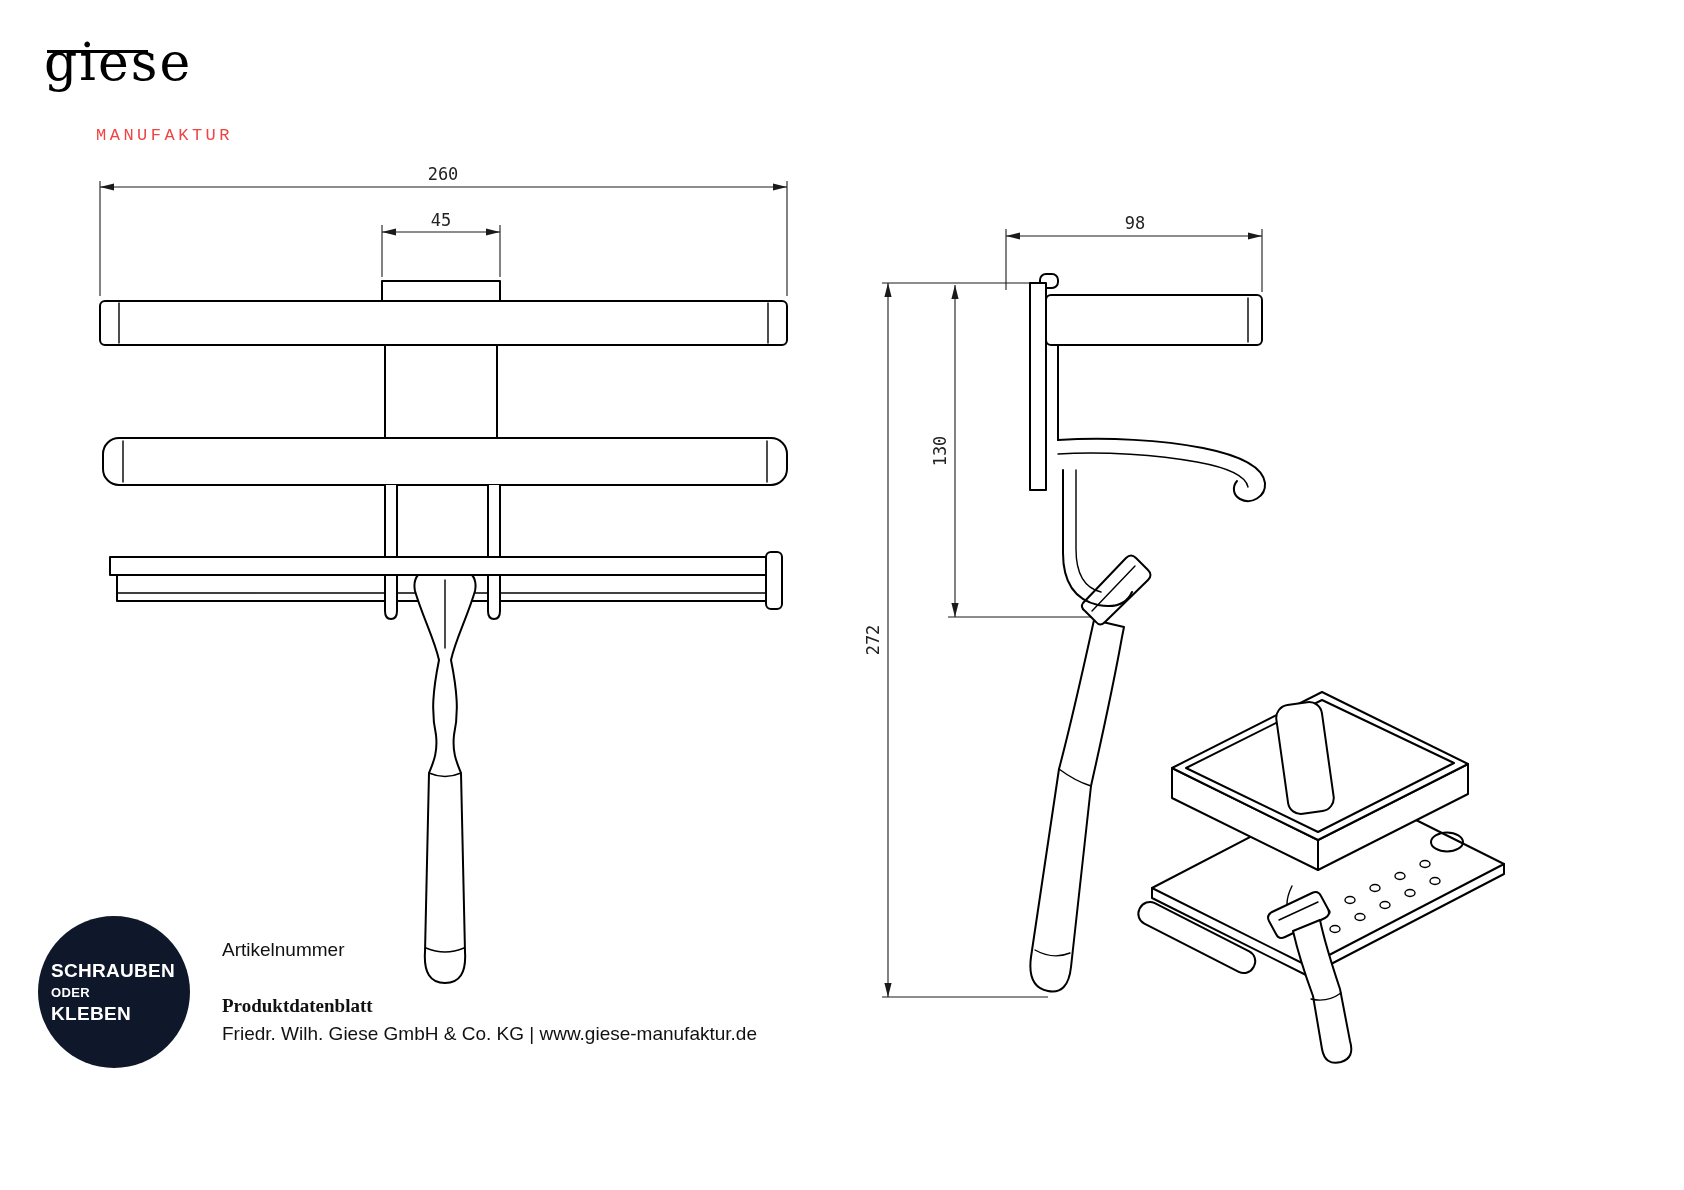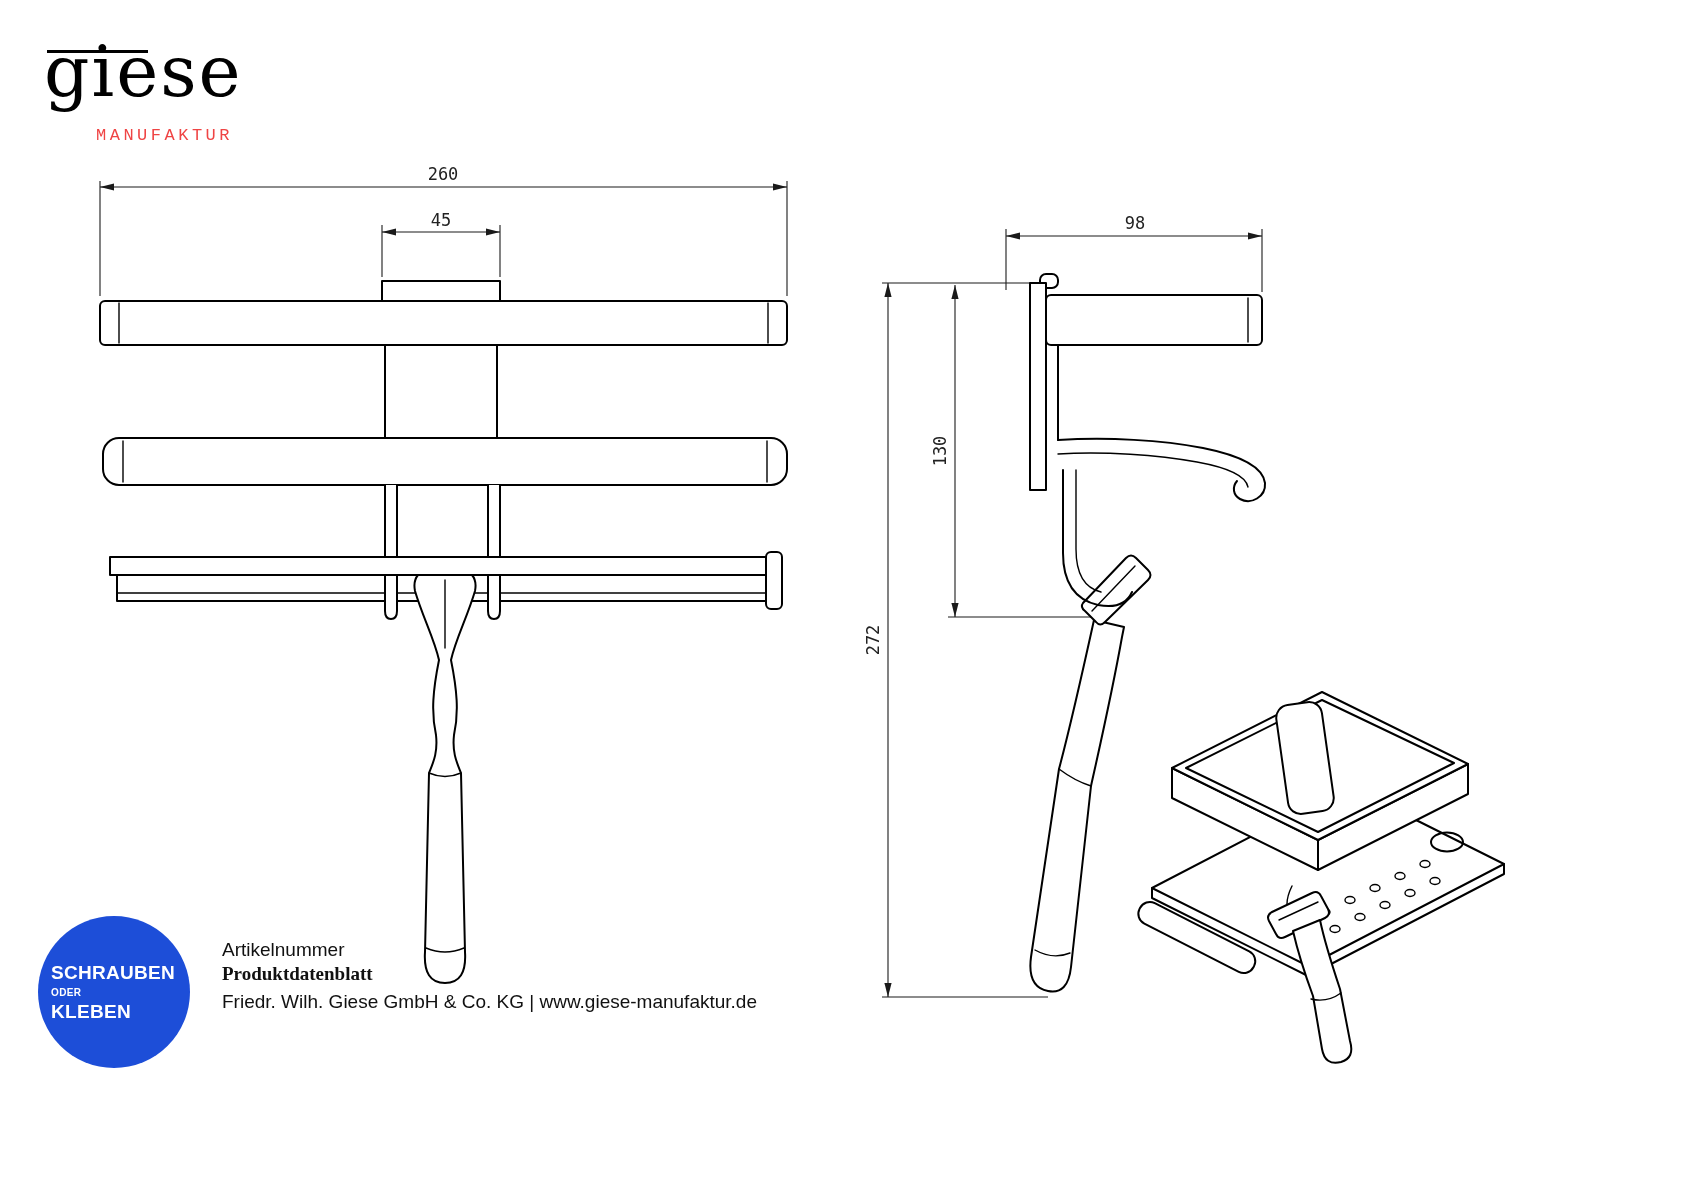--- a/index.html
+++ b/index.html
@@ -8,43 +8,43 @@
     background:#ffffff; overflow:hidden;
     font-family:"Liberation Sans", sans-serif; color:#111;
   }
   .drawing { position:absolute; left:0; top:0; }
 
   
   .logo { position:absolute; left:44px; top:18px; width:230px; height:130px; }
   .logo-rule { position:absolute; left:3px; top:32px; width:101px; height:3px; background:#000; }
   .logo-word {
     position:absolute; left:0; top:18px;
-    font-family:"DejaVu Serif", serif; font-size:71px; line-height:1;
+    font-family:"DejaVu Serif", serif; font-size:52px; line-height:1;
     letter-spacing:2px; color:#000;
   }
   .logo-sub {
     position:absolute; left:52px; top:108px;
     font-family:Liberation Mono, monospace; font-size:17px;
     letter-spacing:3.5px; color:#ef4444;
   }
 
   
   .badge {
     position:absolute; left:38px; top:916px; width:152px; height:152px;
     border-radius:50%;
     display:flex; flex-direction:column; justify-content:center;
     box-sizing:border-box; padding-left:13px;
   }
   .badge-l1, .badge-l3 { font-weight:bold; font-size:19px; letter-spacing:0.3px; }
-  .badge-l2 { font-weight:bold; font-size:10px; margin:3px 0; letter-spacing:0.4px; }
+  .badge-l2 { font-weight:bold; font-size:13px; margin:3px 0; letter-spacing:0.4px; }
 
   
   .footer { position:absolute; left:222px; top:938px; font-size:19px; line-height:24px; color:#111; }
   .footer .art-no { margin-bottom:2px; }
-  .footer .art-label { }
+  .footer .art-label { margin-bottom:32px; }
   .footer .doc-title { font-weight:bold; margin-bottom:4px;font-family:Liberation Serif, serif; }
 
   
   .obj { stroke:#000; stroke-width:2; fill:none; stroke-linecap:round; stroke-linejoin:round; }
   .objf { fill:#ffffff; }
   .thin { stroke-width:1.4; }
   .dim line { stroke:#1a1a1a; stroke-width:1.1; }
   .dim polygon { fill:#1a1a1a; stroke:none; }
   .dim-text {
     font-family:"DejaVu Sans Mono", monospace; font-size:17px;
@@ -211,21 +211,21 @@
       </g>
     </g>
   </svg>
 
   <div class="logo">
     <div class="logo-rule"></div>
     <div class="logo-word">giese</div>
     <div class="logo-sub">MANUFAKTUR</div>
   </div>
 
-  <div class="badge" id="badge" style="background: #1d4ed8; color: rgb(255, 255, 255);">
+  <div class="badge" id="badge" style="background: #0f172a; color: rgb(255, 255, 255);">
     <div class="badge-l1">SCHRAUBEN</div>
     <div class="badge-l2">ODER</div>
     <div class="badge-l3">KLEBEN</div>
   </div>
 
   <div class="footer">
     <div class="art-label">Artikelnummer</div>
     <div class="doc-title">Produktdatenblatt</div>
     <div class="company">Friedr. Wilh. Giese GmbH &amp; Co. KG | www.giese-manufaktur.de</div>
   </div>

